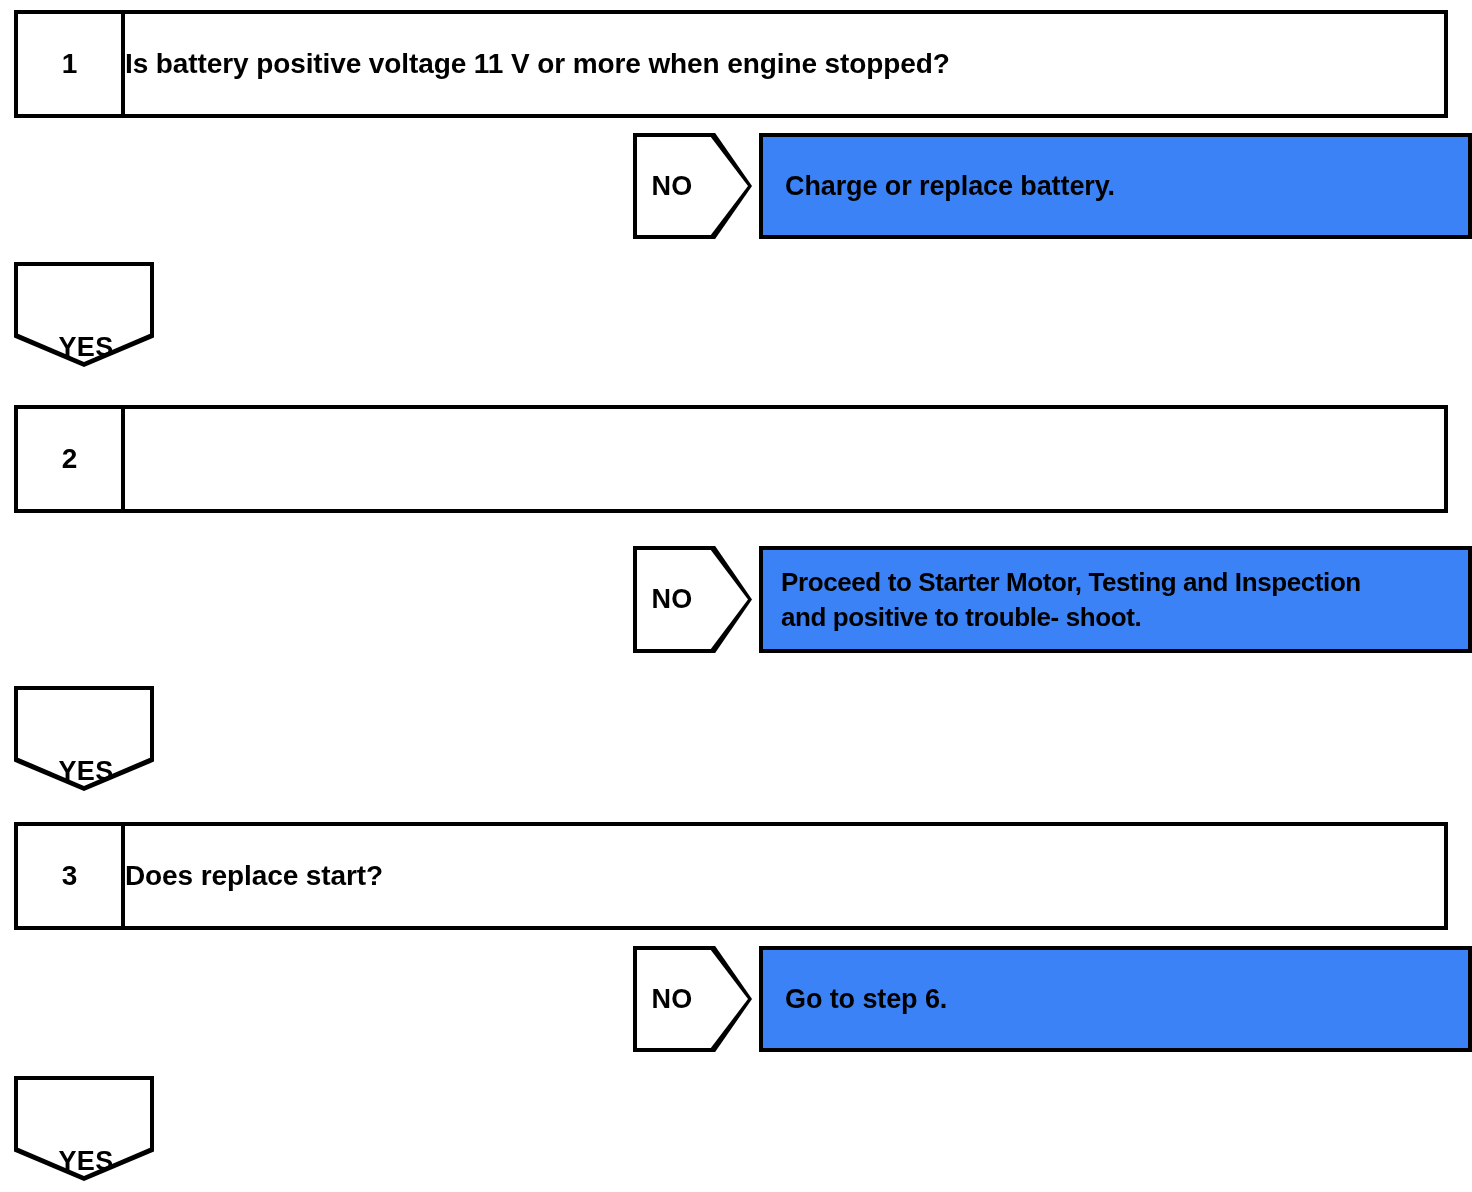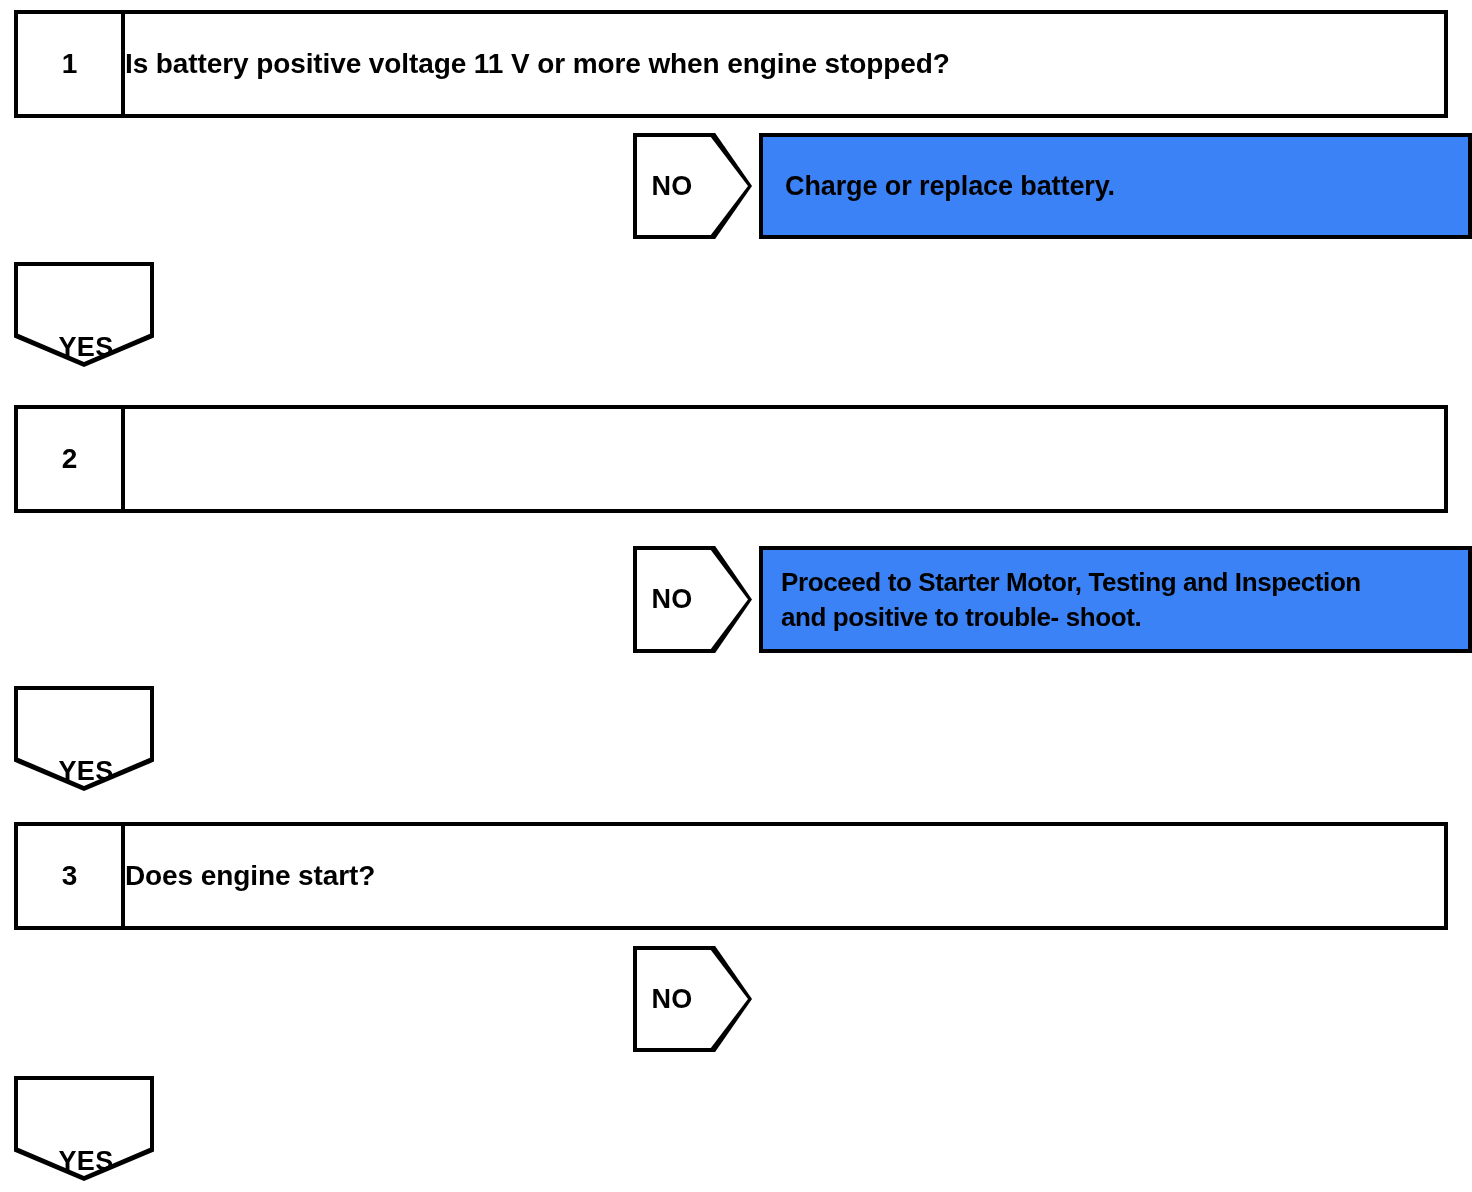--- a/index.html
+++ b/index.html
@@ -194,28 +194,31 @@
     </div>
   </div>
 
   <div class="yes-tag" style="left:14px; top:686px;">
     <div class="yes-tag-inner"></div>
   </div>
   <div class="yes-label" style="left:14px; top:686px;">YES</div>
 
   <div class="step-row" style="left:14px; top:822px; width:1434px; height:108px;">
     <div class="step-num">3</div>
-    <div class="step-text">Does engine start?</div>
+    <div class="step-text">Does replace start?</div>
   </div>
 
   <div class="no-row" style="left:609px; top:946px; width:839px; height:106px;">
     <div class="no-tag">
       <div class="no-tag-inner"></div>
     </div>
     <div class="no-label">NO</div>
+    <div class="no-box" style="width:713px; height:106px;">
+      <div class="line">Go to step 6.</div>
+    </div>
   </div>
 
   <div class="yes-tag" style="left:14px; top:1076px;">
     <div class="yes-tag-inner"></div>
   </div>
   <div class="yes-label" style="left:14px; top:1076px;">YES</div>
 
 </div>
 
 </body></html>

